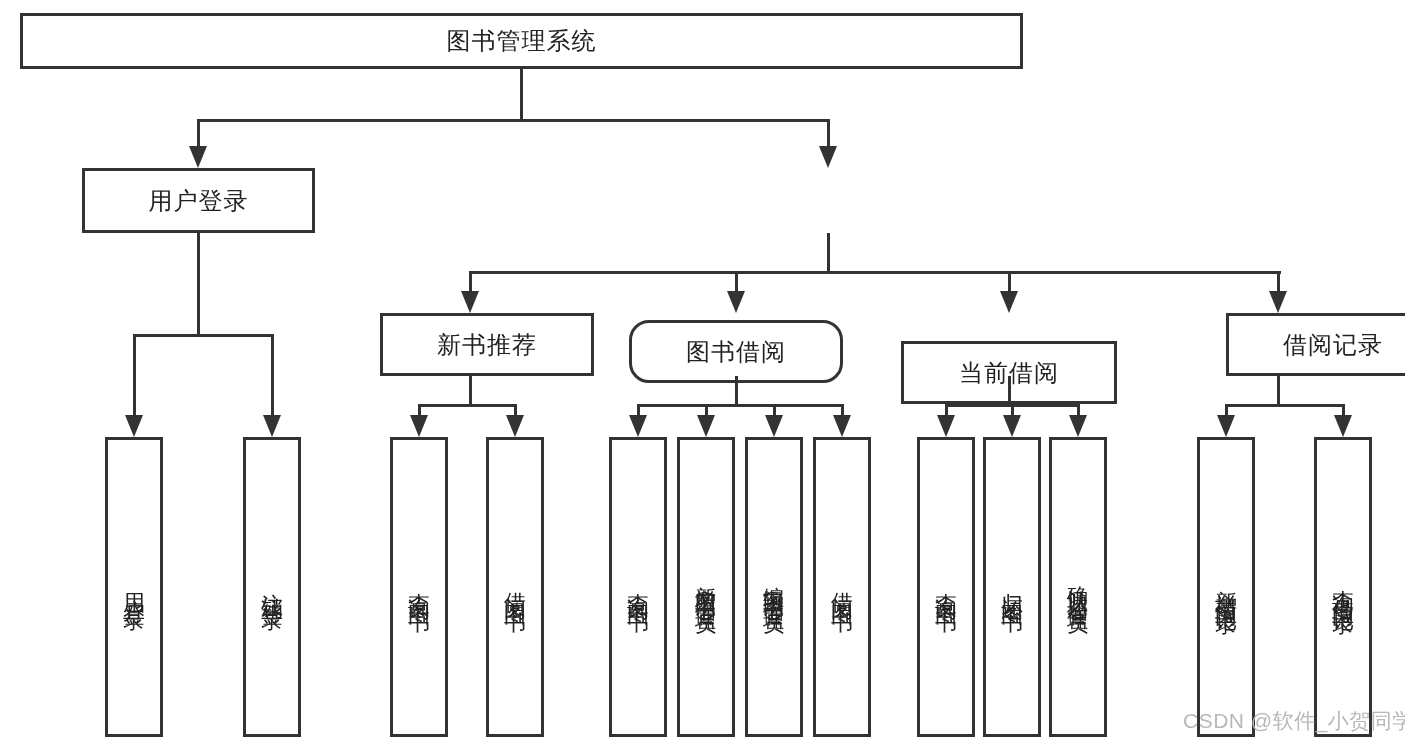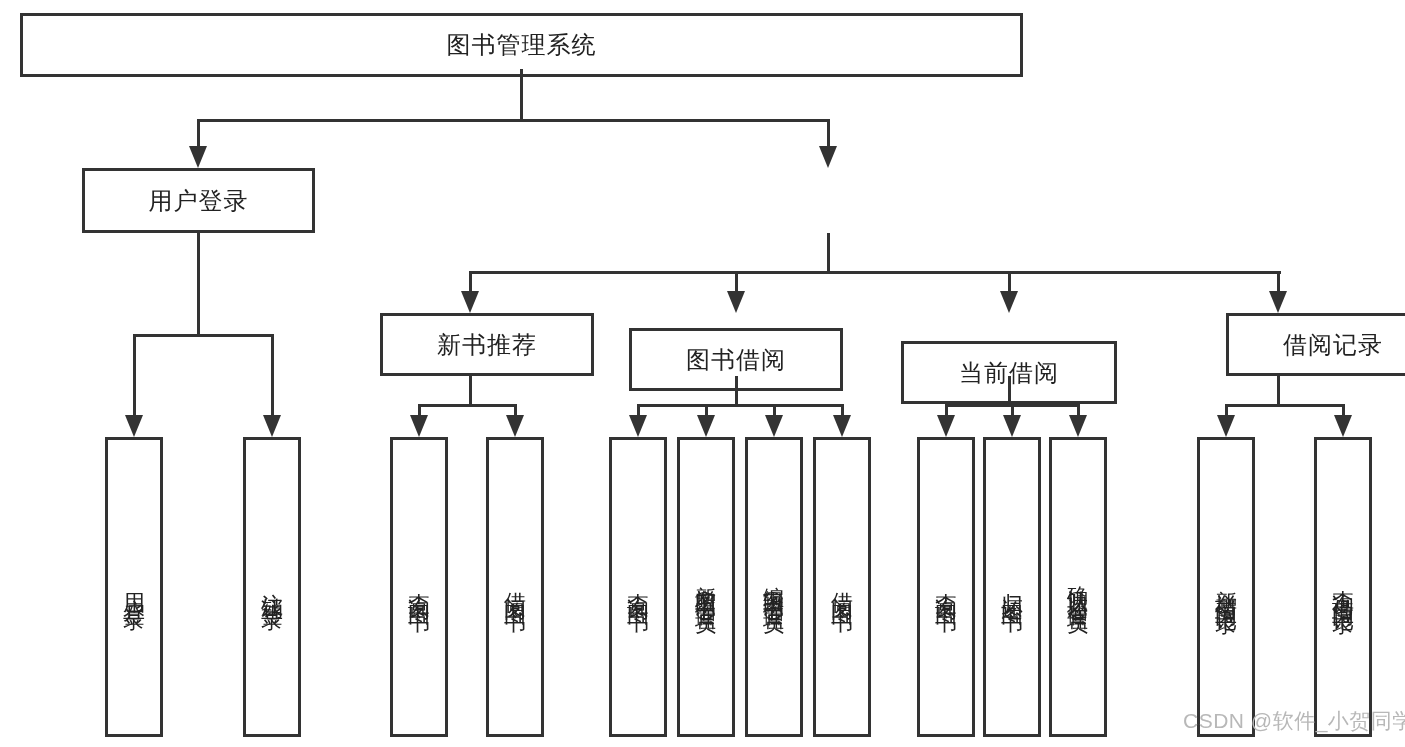--- a/index.html
+++ b/index.html
@@ -27,26 +27,26 @@
   .watermark{
     position:absolute;left:1183px;top:707px;
     color:#b8b8b8;font-size:21px;letter-spacing:0.5px;white-space:nowrap;
   }
 </style>
 </head>
 <body>
 
 <div id="canvas">
 
-  <div class="box" style="left:20px;top:13px;width:1003px;height:64px;">图书管理系统</div>
+  <div class="box" style="left:20px;top:13px;width:1003px;height:56px;">图书管理系统</div>
 
   <div class="box" style="left:82px;top:168px;width:233px;height:65px;">用户登录</div>
 
   <div class="box" style="left:380px;top:313px;width:214px;height:63px;">新书推荐</div>
-  <div class="box" style="left:629px;top:328px;width:214px;height:63px;">图书借阅</div>
+  <div class="box" style="left:629px;top:320px;width:214px;height:63px;border-radius:20px;">图书借阅</div>
   <div class="box" style="left:901px;top:313px;width:216px;height:63px;margin-top:28px;">当前借阅</div>
   <div class="box" style="left:1226px;top:313px;width:214px;height:63px;">借阅记录</div>
 
   <div class="box vbox" style="left:105px;top:437px;width:58px;height:300px;">用户登录</div>
   <div class="box vbox" style="left:243px;top:437px;width:58px;height:300px;">注销登录</div>
 
   <div class="box vbox" style="left:390px;top:437px;width:58px;height:300px;">查询图书</div>
   <div class="box vbox" style="left:486px;top:437px;width:58px;height:300px;">借阅图书</div>
 
   <div class="box vbox" style="left:609px;top:437px;width:58px;height:300px;">查询图书</div>

